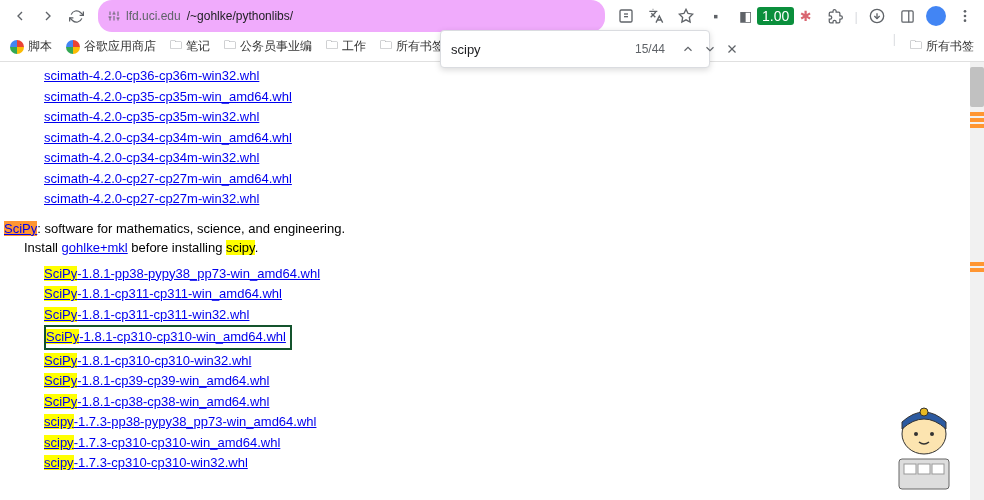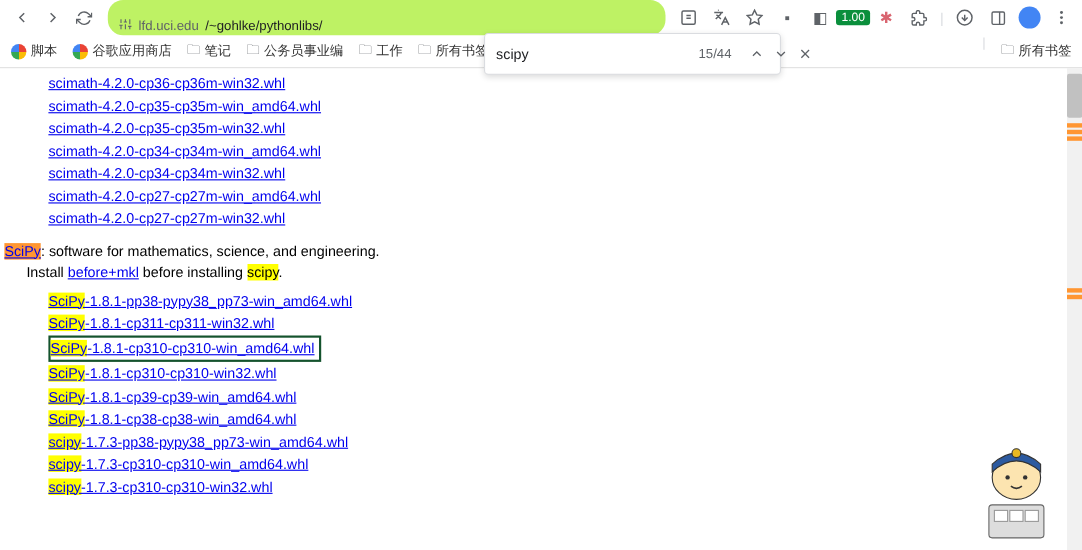--- a/index.html
+++ b/index.html
@@ -1,25 +1,25 @@
 <!DOCTYPE html>
 <html><head>
 <meta charset="utf-8">
 <style>
   * { margin: 0; padding: 0; box-sizing: border-box; }
   body { font-family: Arial, sans-serif; font-size: 13px; background: #fff; width: 984px; height: 500px; overflow: hidden; position: relative; }
   
   .toolbar { display: flex; align-items: center; height: 32px; padding: 0 8px; gap: 4px; background: #fff; }
   .nav-btn { width: 24px; height: 24px; display: flex; align-items: center; justify-content: center; color: #5f6368; cursor: pointer; border-radius: 50%; }
-  .url-bar { flex: 1; display: flex; align-items: flex-start; background: #bef264; border-radius: 14px; height: 26px; padding: 16px 10px; margin: 0 6px; color: #5f6368; font-size: 12px; gap: 6px; max-width: 590px; }
+  .url-bar { flex: 1; display: flex; align-items: center; background: #f0abfc; border-radius: 14px; height: 26px; padding: 16px 10px; margin: 0 6px; color: #5f6368; font-size: 12px; gap: 6px; max-width: 590px; }
   .url-text { color: #202124; }
   .url-domain { color: #5f6368; }
   .tb-icons { display: flex; align-items: center; gap: 8px; margin-left: auto; }
   .tb-icon { width: 22px; height: 22px; display: flex; align-items: center; justify-content: center; color: #5f6368; cursor: pointer; font-size: 14px; }
-  .badge-green { background: #0a8f3c; color: #fff; font-size: 11px; padding: 1px 5px; border-radius: 3px; }
+  .badge-green { background: #0a8f3c; color: #fff; font-size: 14px; padding: 1px 5px; border-radius: 3px; }
   .avatar { width: 20px; height: 20px; border-radius: 50%; background: #4285f4; }
   
   .bookmarks { display: flex; height: 30px; padding: 0 10px; gap: 14px; font-size: 12px; color: #333; border-bottom: 1px solid #e0e0e0; }
   .bm-item { display: flex; align-items: center; gap: 4px; cursor: pointer; }
   .bm-folder { color: #5f6368; }
   .bm-spacer { flex: 1; }
   
   .find-bar { position: absolute; top: 30px; left: 440px; width: 270px; height: 38px; background: #fff; border: 1px solid #dadce0; border-radius: 4px; box-shadow: 0 2px 6px rgba(0,0,0,0.15); display: flex; align-items: center; padding: 0 10px; gap: 8px; z-index: 100; }
   .find-input { border: none; outline: none; flex: 1; font-size: 13px; color: #202124; }
   .find-count { color: #5f6368; font-size: 12px; }
@@ -197,25 +197,26 @@
       <div class="link-line"><a href="#">scimath-4.2.0-cp34-cp34m-win_amd64.whl</a></div>
       <div class="link-line"><a href="#">scimath-4.2.0-cp34-cp34m-win32.whl</a></div>
       <div class="link-line"><a href="#">scimath-4.2.0-cp27-cp27m-win_amd64.whl</a></div>
       <div class="link-line"><a href="#">scimath-4.2.0-cp27-cp27m-win32.whl</a></div>
     </div>
 
   <div class="desc" style="margin-left:-20px">
     <a href="#"><span class="hl-orange">SciPy</span></a><span>: software for mathematics, science, and engineering.</span>
   </div>
   <div class="desc-sub" style="margin-left:0">
-    <span>Install </span><a href="#">before+mkl</a><span> before installing </span><span class="hl">scipy</span><span>.</span>
+    <span>Install </span><a href="#">gohlke+mkl</a><span> before installing </span><span class="hl">scipy</span><span>.</span>
   </div>
 
   <div id="scipy-list">
       <div class="link-line"><a href="#"><span class="hl">SciPy</span>-1.8.1-pp38-pypy38_pp73-win_amd64.whl</a></div>
+      <div class="link-line"><a href="#"><span class="hl">SciPy</span>-1.8.1-cp311-cp311-win_amd64.whl</a></div>
       <div class="link-line"><a href="#"><span class="hl">SciPy</span>-1.8.1-cp311-cp311-win32.whl</a></div>
       <div class="link-line"><span class="boxed"><a href="#"><span class="hl">SciPy</span>-1.8.1-cp310-cp310-win_amd64.whl</a></span></div>
       <div class="link-line"><a href="#"><span class="hl">SciPy</span>-1.8.1-cp310-cp310-win32.whl</a></div>
       <div class="link-line"><a href="#"><span class="hl">SciPy</span>-1.8.1-cp39-cp39-win_amd64.whl</a></div>
       <div class="link-line"><a href="#"><span class="hl">SciPy</span>-1.8.1-cp38-cp38-win_amd64.whl</a></div>
       <div class="link-line"><a href="#"><span class="hl">scipy</span>-1.7.3-pp38-pypy38_pp73-win_amd64.whl</a></div>
       <div class="link-line"><a href="#"><span class="hl">scipy</span>-1.7.3-cp310-cp310-win_amd64.whl</a></div>
       <div class="link-line"><a href="#"><span class="hl">scipy</span>-1.7.3-cp310-cp310-win32.whl</a></div>
     </div>
 </div>

